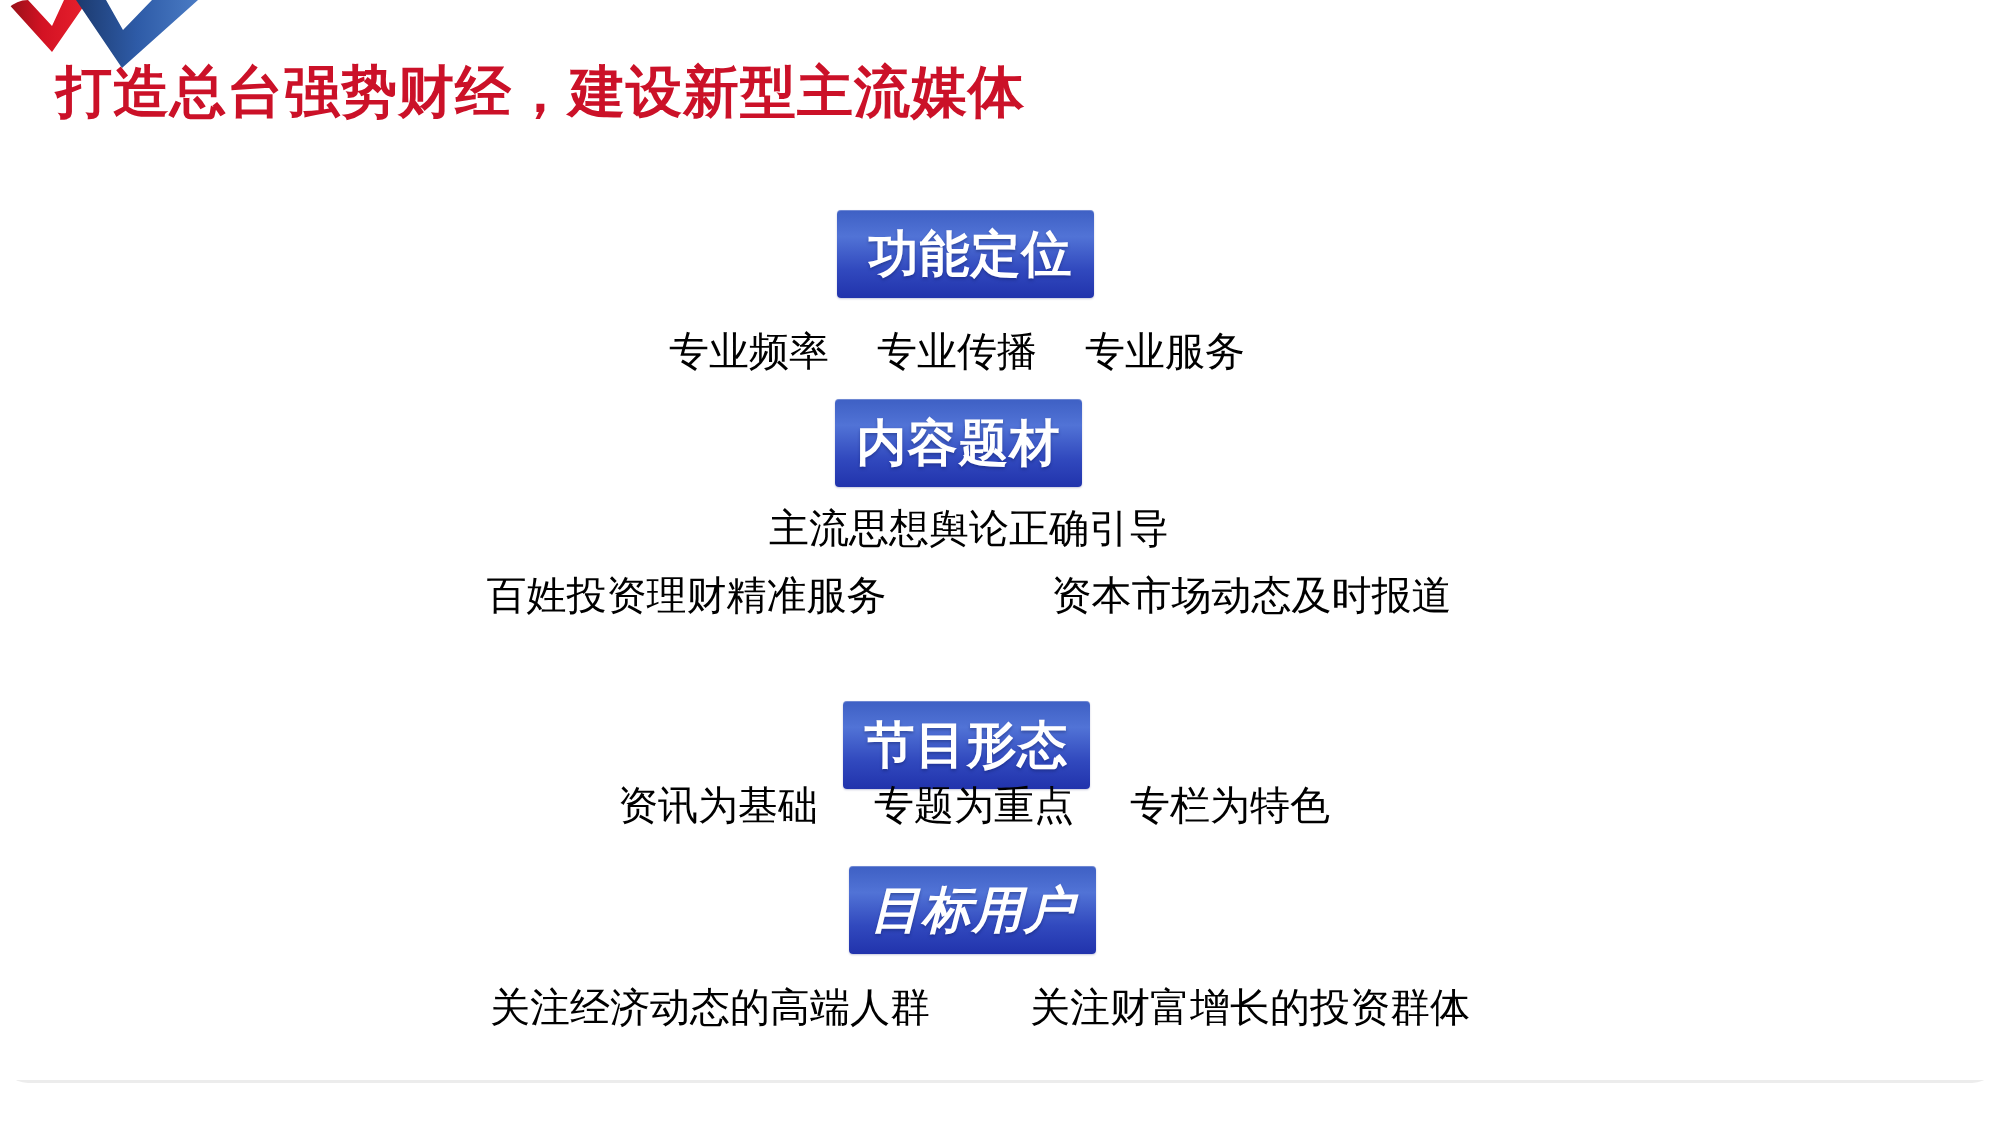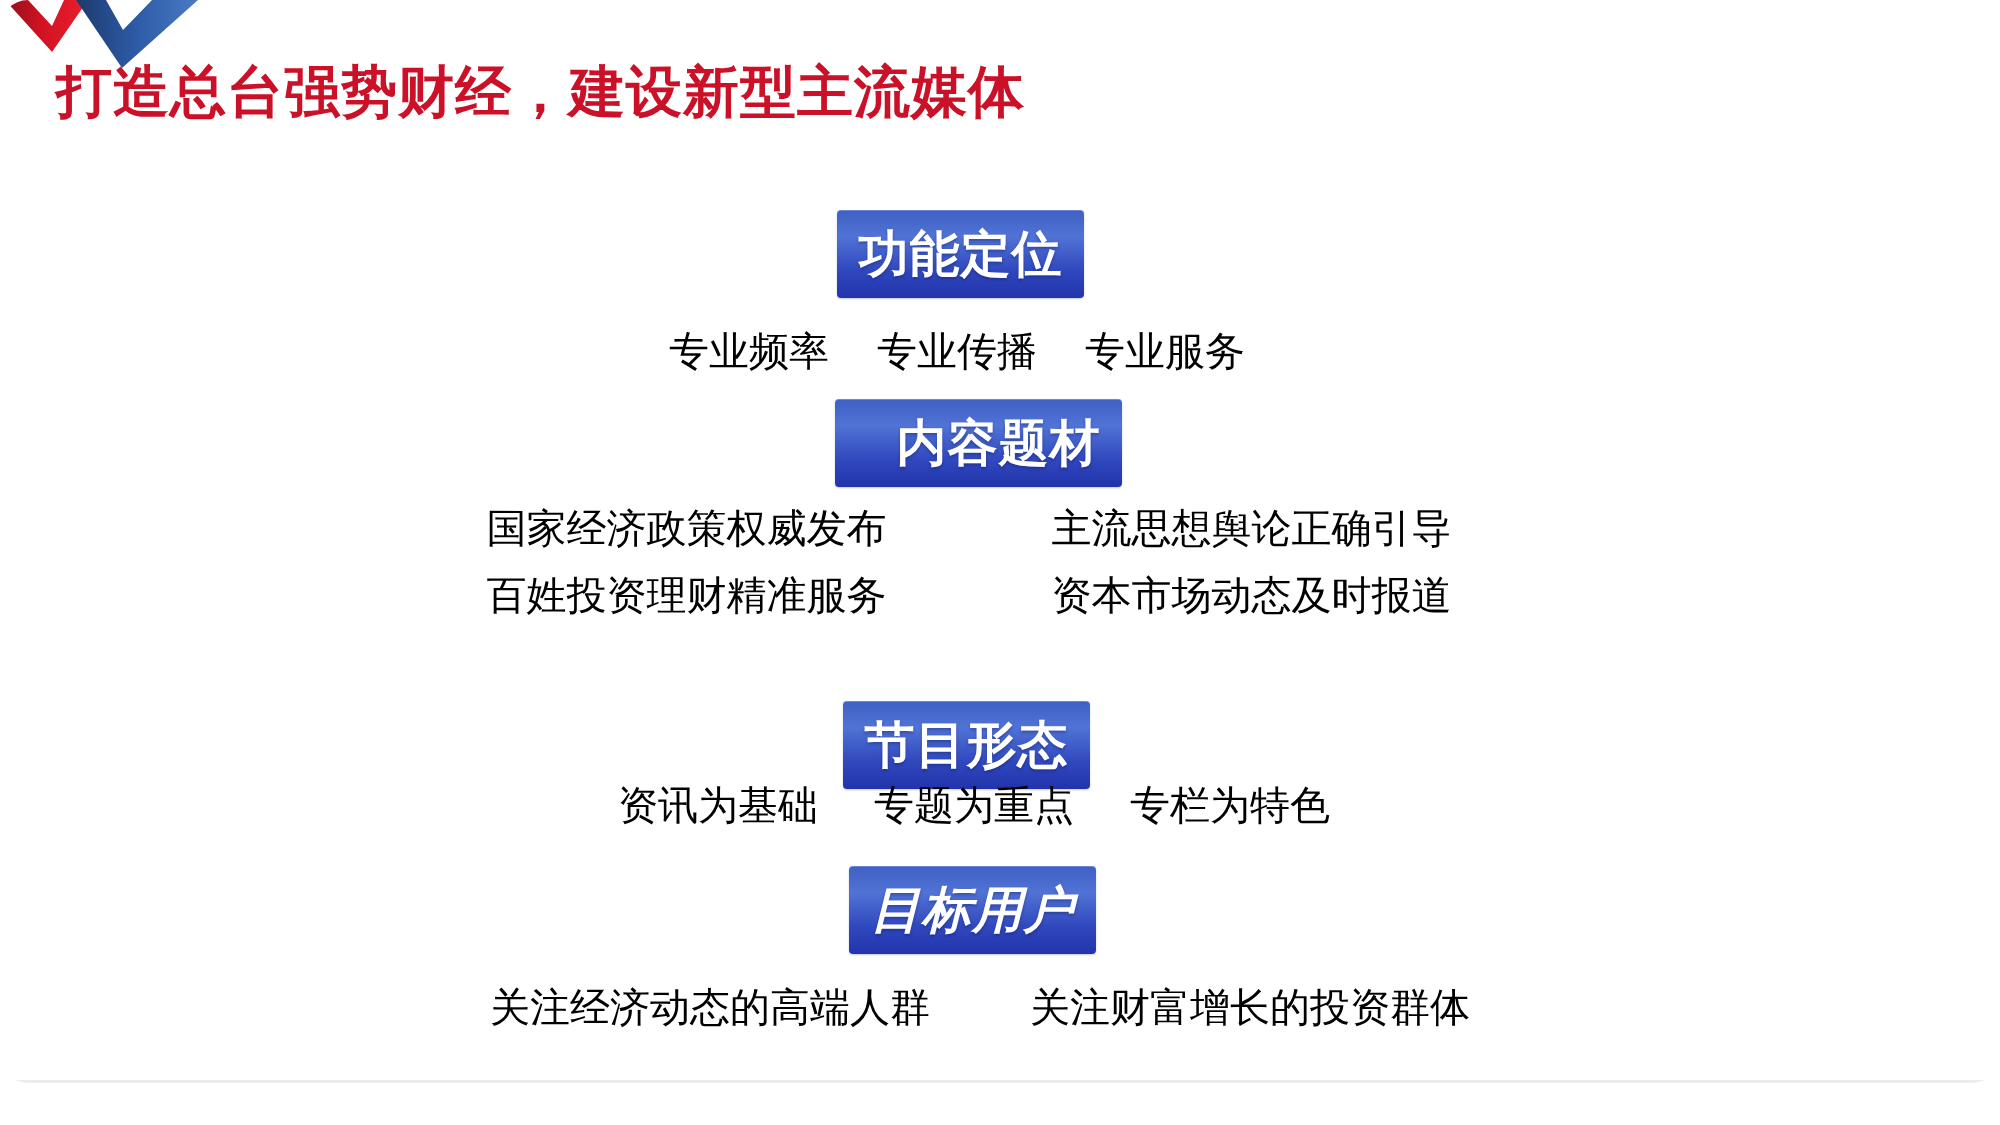--- a/index.html
+++ b/index.html
@@ -16,22 +16,22 @@
   }
   .pill{
     position:absolute;width:247px;height:88px;border-radius:4px;
     display:flex;align-items:center;justify-content:center;
     color:#ffffff;font-size:50px;font-weight:700;letter-spacing:1px;
     background:linear-gradient(180deg,#3E60C4 0%,#5173D6 30%,#3149BE 68%,#2133AC 100%);
     box-shadow:inset 0 1px 0 rgba(255,255,255,.25), 0 1px 2px rgba(30,40,120,.25);
     text-shadow:0 2px 3px rgba(10,20,80,.35);
     white-space:nowrap;
   }
-  .pill-1{left:837px;top:210px;}
-  .pill-2{left:835px;top:399px;padding-left:40px;}
+  .pill-1{left:837px;top:210px;padding-left:10px;}
+  .pill-2{left:835px;top:399px;}
   .pill-3{left:843px;top:661px;margin-top:40px;}
   .pill-4{left:849px;top:866px;font-style:italic;}
   .trow{
     position:absolute;left:0;width:2000px;display:flex;justify-content:center;
     font-size:40px;font-weight:500;color:#000000;line-height:1.15;white-space:nowrap;
   }
   .trow-1 {top:328px;gap:48px;transform:translateX(-43px);}
   .trow-2a{top:505px;gap:165px;transform:translateX(-31px);}
   .trow-2b{top:572px;gap:165px;transform:translateX(-31px);}
   .trow-3 {top:782px;gap:56px;transform:translateX(-26px);}
@@ -70,21 +70,20 @@
   <div class="trow trow-1">
     <span>专业频率</span>
     <span>专业传播</span>
     <span>专业服务</span>
   </div>
 
   <div class="pill pill-2">
     <span>内容题材</span>
   </div>
   <div class="trow trow-2a">
-    <span>国家经济政策权威发布</span>
     <span>主流思想舆论正确引导</span>
   </div>
   <div class="trow trow-2b">
     <span>百姓投资理财精准服务</span>
     <span>资本市场动态及时报道</span>
   </div>
 
   <div class="pill pill-3">
     <span>节目形态</span>
   </div>

